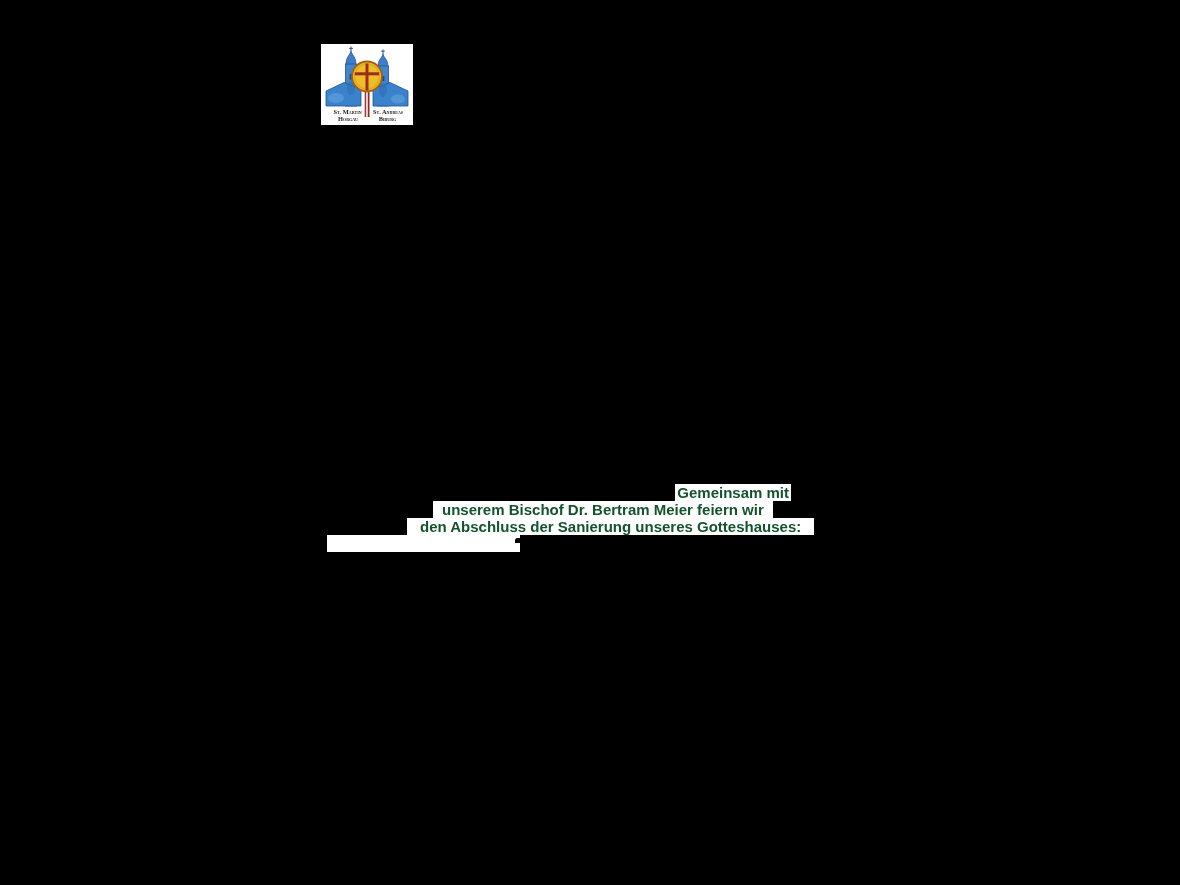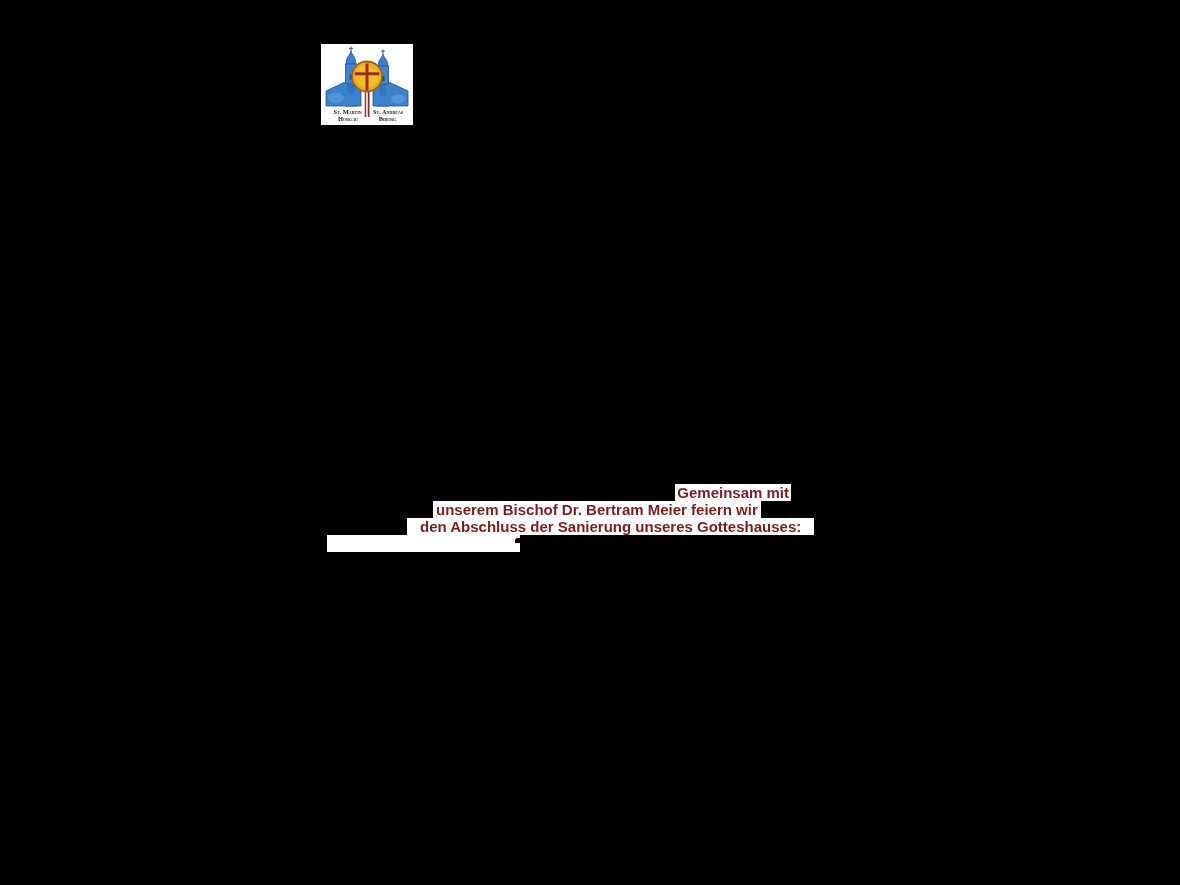--- a/index.html
+++ b/index.html
@@ -29,30 +29,30 @@
     width: 92px;
     height: 81px;
     background: #ffffff;
   }
   .logo-box svg { display: block; }
 
   
   .hl {
     position: absolute;
     background: #ffffff;
-    color: #7f1d1d;
+    color: #14532d;
     font-family: "Liberation Sans", sans-serif;
     font-weight: bold;
     font-size: 15px;
     line-height: 17px;
     height: 17px;
     white-space: pre;
   }
   .hl-1 { top: 484px; right: 389px; padding: 0 2px; text-align: right; }
-  .hl-2 { top: 501px; left: 433px; padding: 0 3px; text-align: center; }
+  .hl-2 { top: 501px; left: 433px; padding: 0 9px; text-align: center; }
   .hl-3 { top: 518px; left: 407px; padding: 0 13px; }
   .hl-4 { top: 535px; left: 327px; width: 190px; padding: 0 0 0 3px; overflow: hidden; }
 
   
   .frag {
     position: absolute;
     top: 3px;
     right: 0;
     width: 5px;
     height: 5px;

